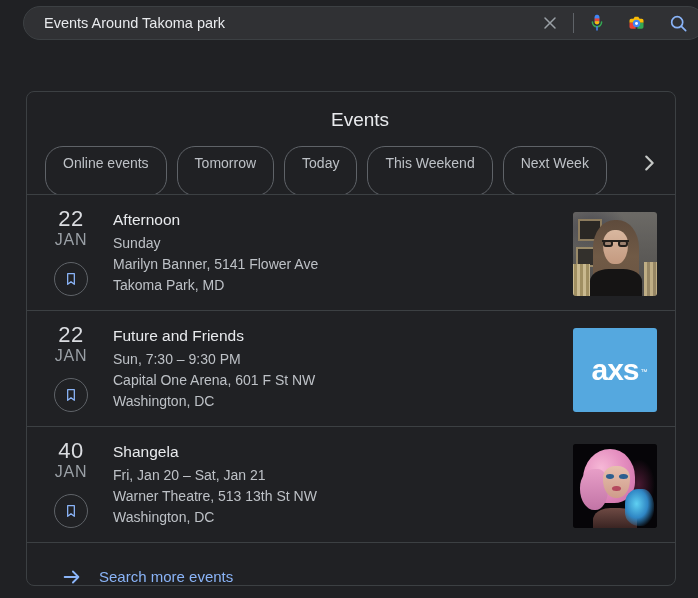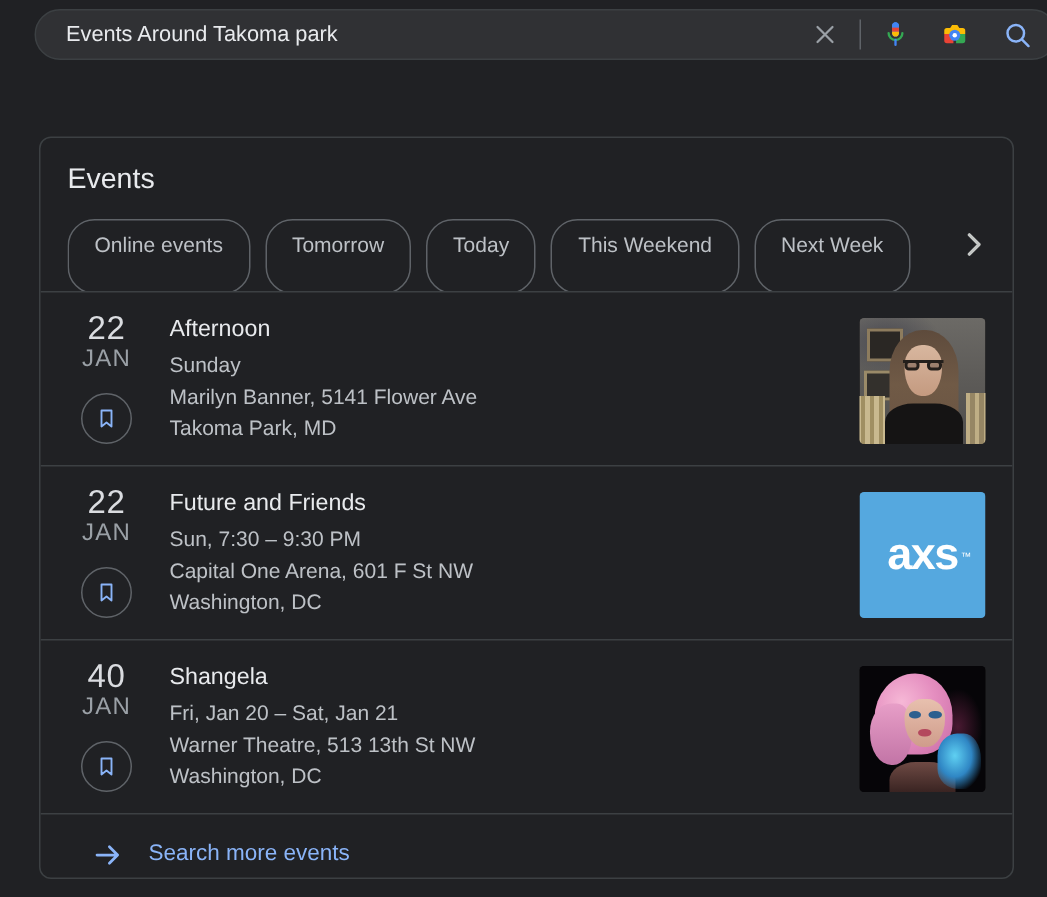--- a/index.html
+++ b/index.html
@@ -61,20 +61,21 @@
   }
   .card-head {
     padding: 16px 0 0 18px;
   }
   .card-title {
     color: #e8eaed;
     font-size: 19px;
     line-height: 24px;
     margin: 0 0 14px 0;
     font-weight: 400;
+    text-align: center;
   }
   .chips {
     display: flex;
     gap: 10px;
     padding: 0 0 14px 0;
     position: relative;
     overflow: hidden;
     height: 48px;
     align-items: flex-start;
   }
@@ -234,20 +235,21 @@
   .ph3 .blue  { position:absolute; right:4%; bottom:2%; width:34%; height:44%;
                 background: radial-gradient(ellipse at 40% 40%, #5fd0f2 0%, #2f86c4 45%, rgba(10,20,40,0) 78%);
                 border-radius: 46% 40% 30% 50% / 40% 46% 42% 36%; }
   .ph3 .shldr { position:absolute; left:24%; bottom:0; width:52%; height:24%;
                 background: linear-gradient(#6e4a44, #3a2422);
                 border-radius: 40% 40% 0 0 / 60% 60% 0 0; }
 
   
   .footer {
     display: flex;
+    align-items: center;
     padding: 16px 0 0 34px;
     height: 52px;
     cursor: pointer;
   }
   .footer-arrow { margin-right: 16px; display: flex; }
   .footer-label {
     color: #8ab4f8;
     font-size: 15px;
     line-height: 20px;
   }

